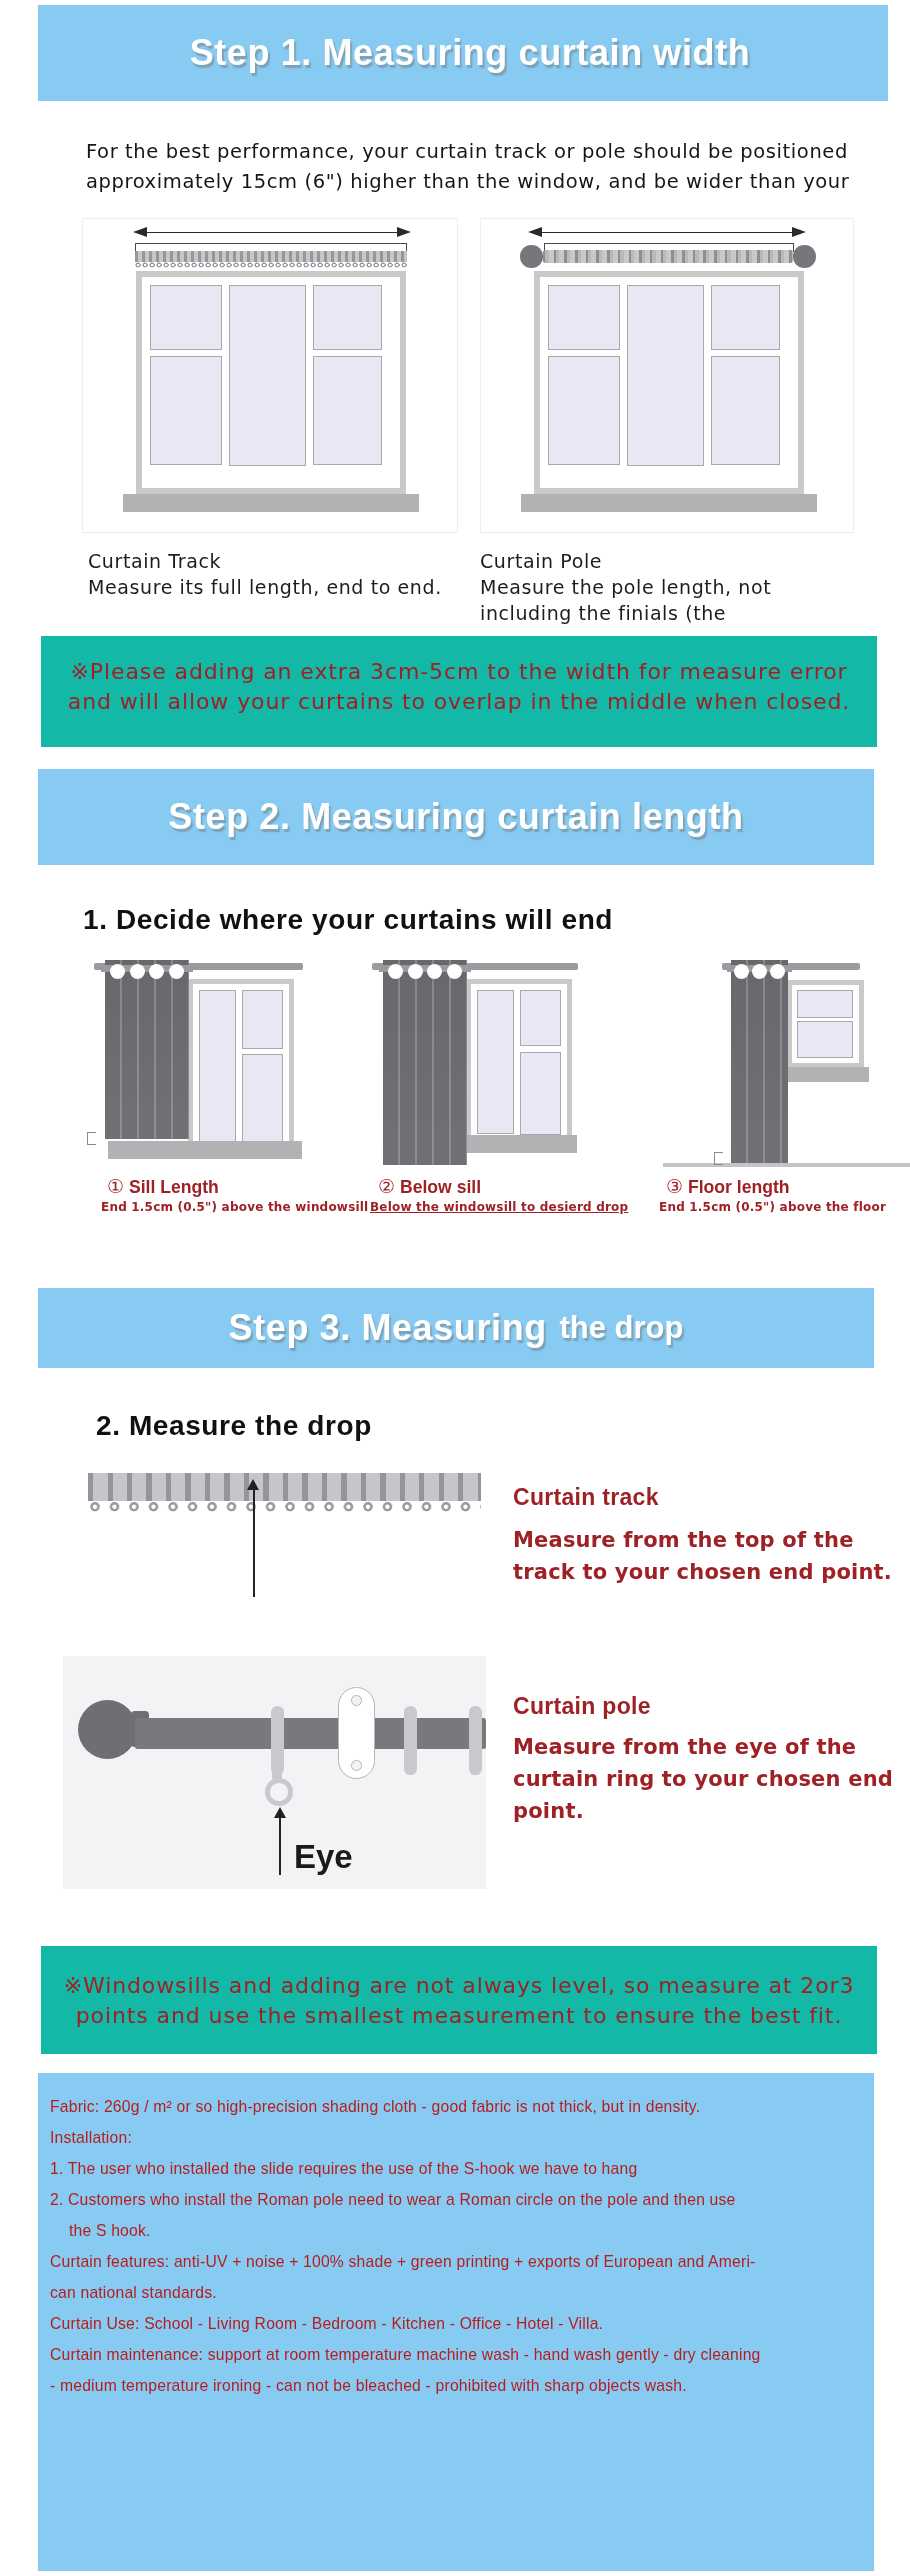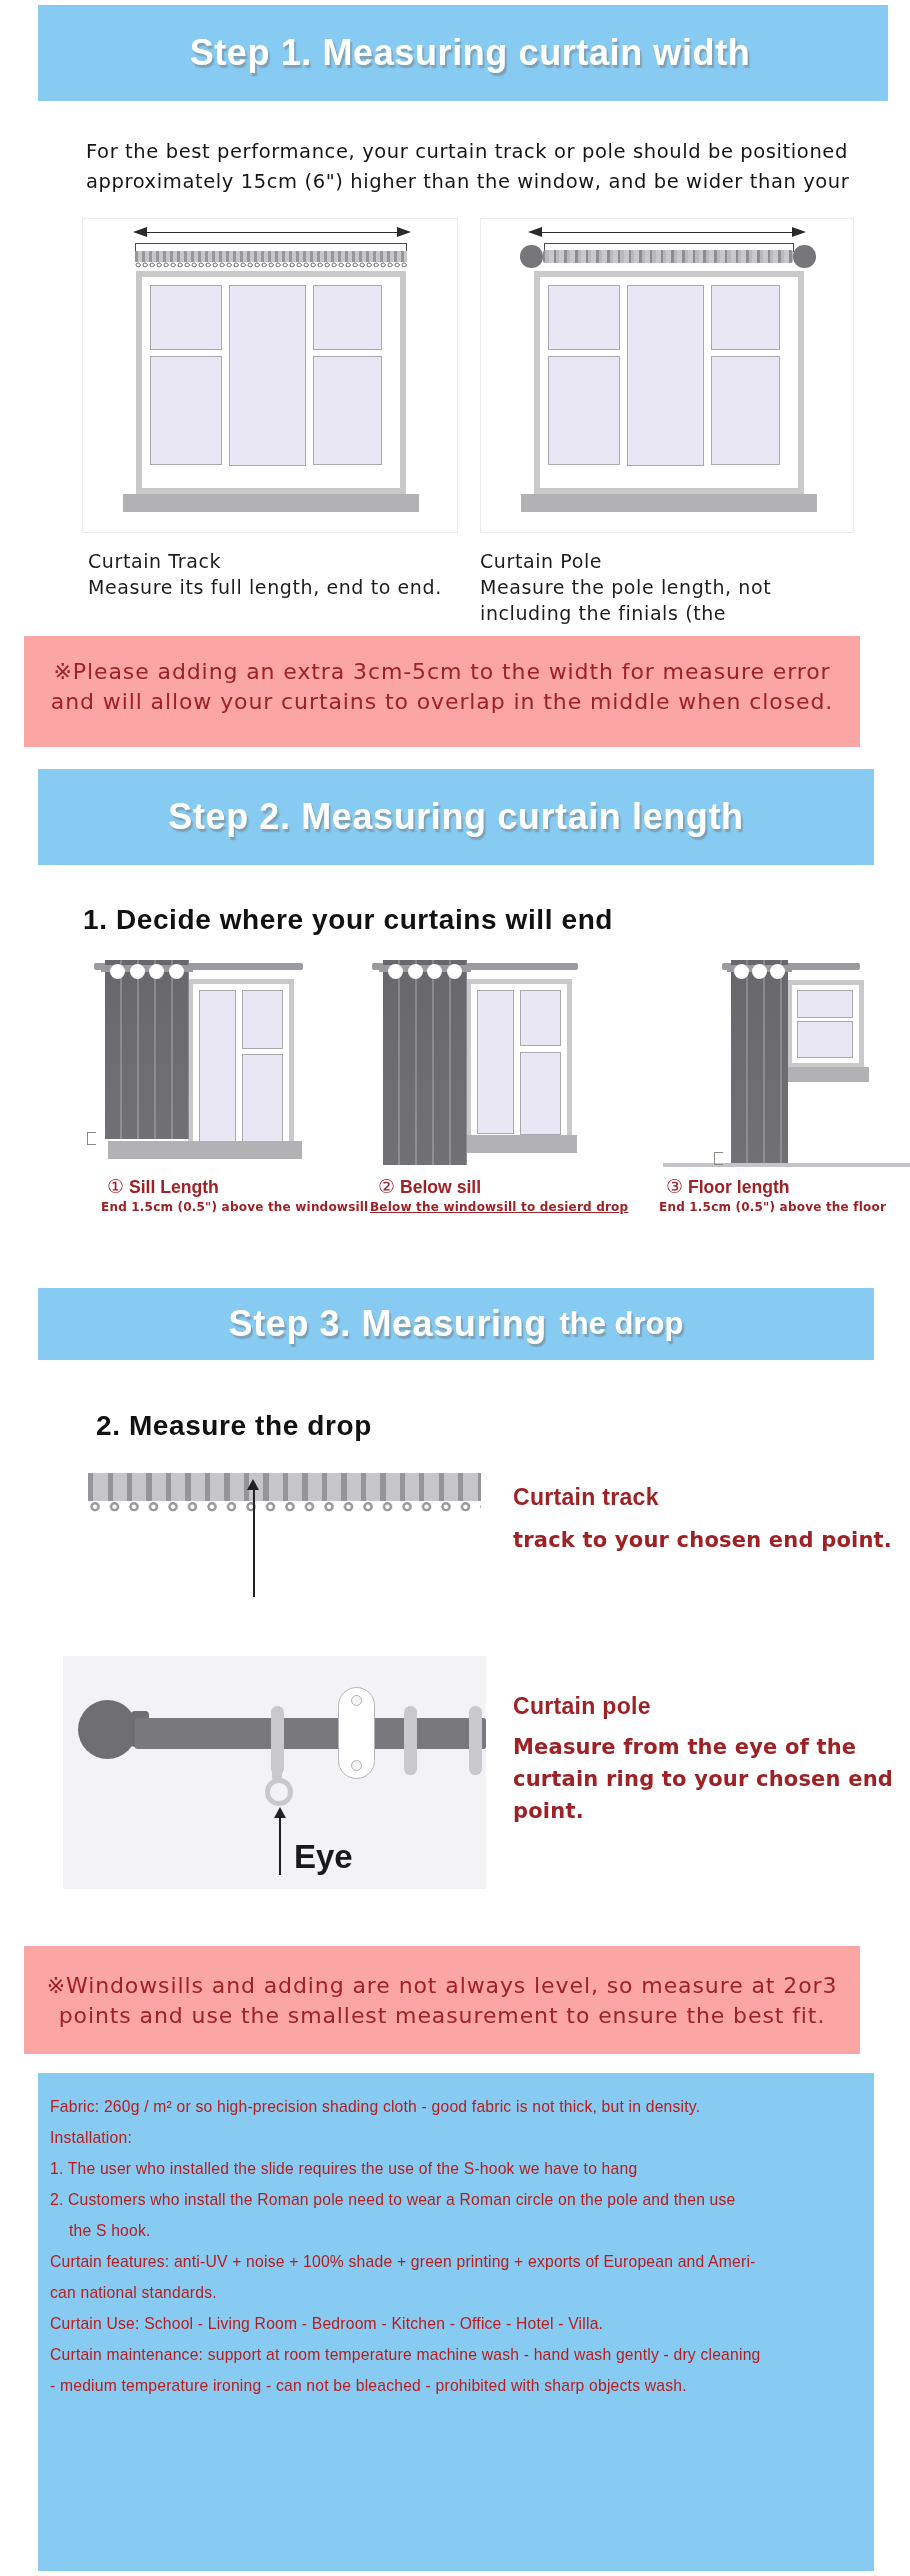--- a/index.html
+++ b/index.html
@@ -37,21 +37,21 @@
   .groms{position:absolute;left:0;top:0;width:100%;height:100%;display:flex;justify-content:space-evenly;align-items:center;}
   .grom{width:15px;height:15px;border-radius:50%;background:#fff;}
   .win-s{border:5px solid #c9c9c9;background:#fff;}
   .gapmark{width:8.2px;height:10.7px;border-left:1.3px solid #8a8a8a;border-top:1.3px solid #8a8a8a;border-bottom:1.3px solid #8a8a8a;}
   .opt-title{font-family:"Liberation Sans",sans-serif;font-weight:bold;font-size:17.6px;color:#9E2126;white-space:nowrap;}
   .opt-num{font-weight:normal;font-size:19px;}
   .opt-sub{font-weight:bold;font-size:12px;color:#9E2126;letter-spacing:0.2px;white-space:nowrap;font-family:"DejaVu Sans",sans-serif;}
   
   .heading{font-family:"Liberation Sans",sans-serif;font-weight:bold;font-size:28px;color:#111;letter-spacing:0.6px;white-space:nowrap;}
   
-  .note{left:24px;width:836px;background:#fca5a5;color:#9E2126;text-align:center;
+  .note{left:41px;width:836px;background:#14b8a6;color:#9E2126;text-align:center;
         font-size:22px;line-height:30px;letter-spacing:0.9px;white-space:nowrap;}
   
   .track3{background:repeating-linear-gradient(90deg,#94949a 0 5px,#c6c6ca 5px 19.5px);}
   .loops3{background-image:radial-gradient(circle at 7px 5.7px,#fff 1.9px,#9a9a9e 2.5px 4.4px,rgba(255,255,255,0) 5px);
           background-size:19.5px 14px;background-repeat:repeat-x;}
   .uparrow-line{width:1.9px;background:#222;}
   .uparrow-head{width:0;height:0;border-left:6.3px solid transparent;border-right:6.3px solid transparent;border-bottom:11.3px solid #222;}
   .red-title{font-family:"Liberation Sans",sans-serif;font-weight:bold;font-size:23px;color:#9E2126;letter-spacing:0.3px;white-space:nowrap;}
   .red-desc{font-weight:bold;font-size:21px;line-height:32px;color:#9E2126;letter-spacing:0.2px;white-space:nowrap;}
   .polebox{left:63px;top:1656px;width:423px;height:233px;background:#F3F3F5;}
@@ -198,34 +198,35 @@
     <span>Below sill</span>
   </div>
   <div class="abs opt-sub" style="left:370px;top:1200px;text-decoration:underline;">Below the windowsill to desierd drop</div>
 
   <div class="abs opt-title" style="left:666px;top:1175px;">
     <span class="opt-num">③</span>
     <span>Floor length</span>
   </div>
   <div class="abs opt-sub" style="left:659px;top:1200px;">End 1.5cm (0.5") above the floor</div>
 
-  <div class="abs banner" style="top:1288px;height:72px;">
+  <div class="abs banner" style="top:1288px;height:80px;">
     <span>Step 3. Measuring</span>
     <span style="font-size:31px;margin-left:12.6px;letter-spacing:0;">the drop</span>
   </div>
 
   <div class="abs heading" style="left:96px;top:1410px;">2. Measure the drop</div>
 
   <div class="abs track3" style="left:88px;top:1473px;width:393px;height:28px;"></div>
   <div class="abs loops3" style="left:88px;top:1501px;width:393px;height:14px;"></div>
   <div class="abs uparrow-head" style="left:247px;top:1479px;"></div>
   <div class="abs uparrow-line" style="left:253px;top:1489px;height:108px;"></div>
 
   <div class="abs red-title" style="left:513px;top:1484px;">Curtain track</div>
   <div class="abs red-desc" style="left:513px;top:1524px;">
+    <div>Measure from the top of the</div>
     <div>track to your chosen end point.</div>
   </div>
 
   <div class="abs polebox">
     <div class="abs" style="left:14.5px;top:44px;width:59px;height:59px;border-radius:50%;background:#6f6f73;"></div>
     <div class="abs" style="left:68px;top:55px;width:17.6px;height:36px;background:#6f6f73;border-radius:3.8px;"></div>
     <div class="abs" style="left:72px;top:62px;width:351px;height:31px;background:#79797d;border-radius:2.5px;"></div>
     <div class="abs" style="left:275px;top:31px;width:35px;height:90px;background:#fff;border:1.9px solid #b5b5b9;border-radius:19px;"></div>
     <div class="abs" style="left:288px;top:39px;width:8.8px;height:8.8px;border-radius:50%;border:1.9px solid #b5b5b9;background:#F3F3F5;"></div>
     <div class="abs" style="left:288px;top:104px;width:8.8px;height:8.8px;border-radius:50%;border:1.9px solid #b5b5b9;background:#F3F3F5;"></div>

